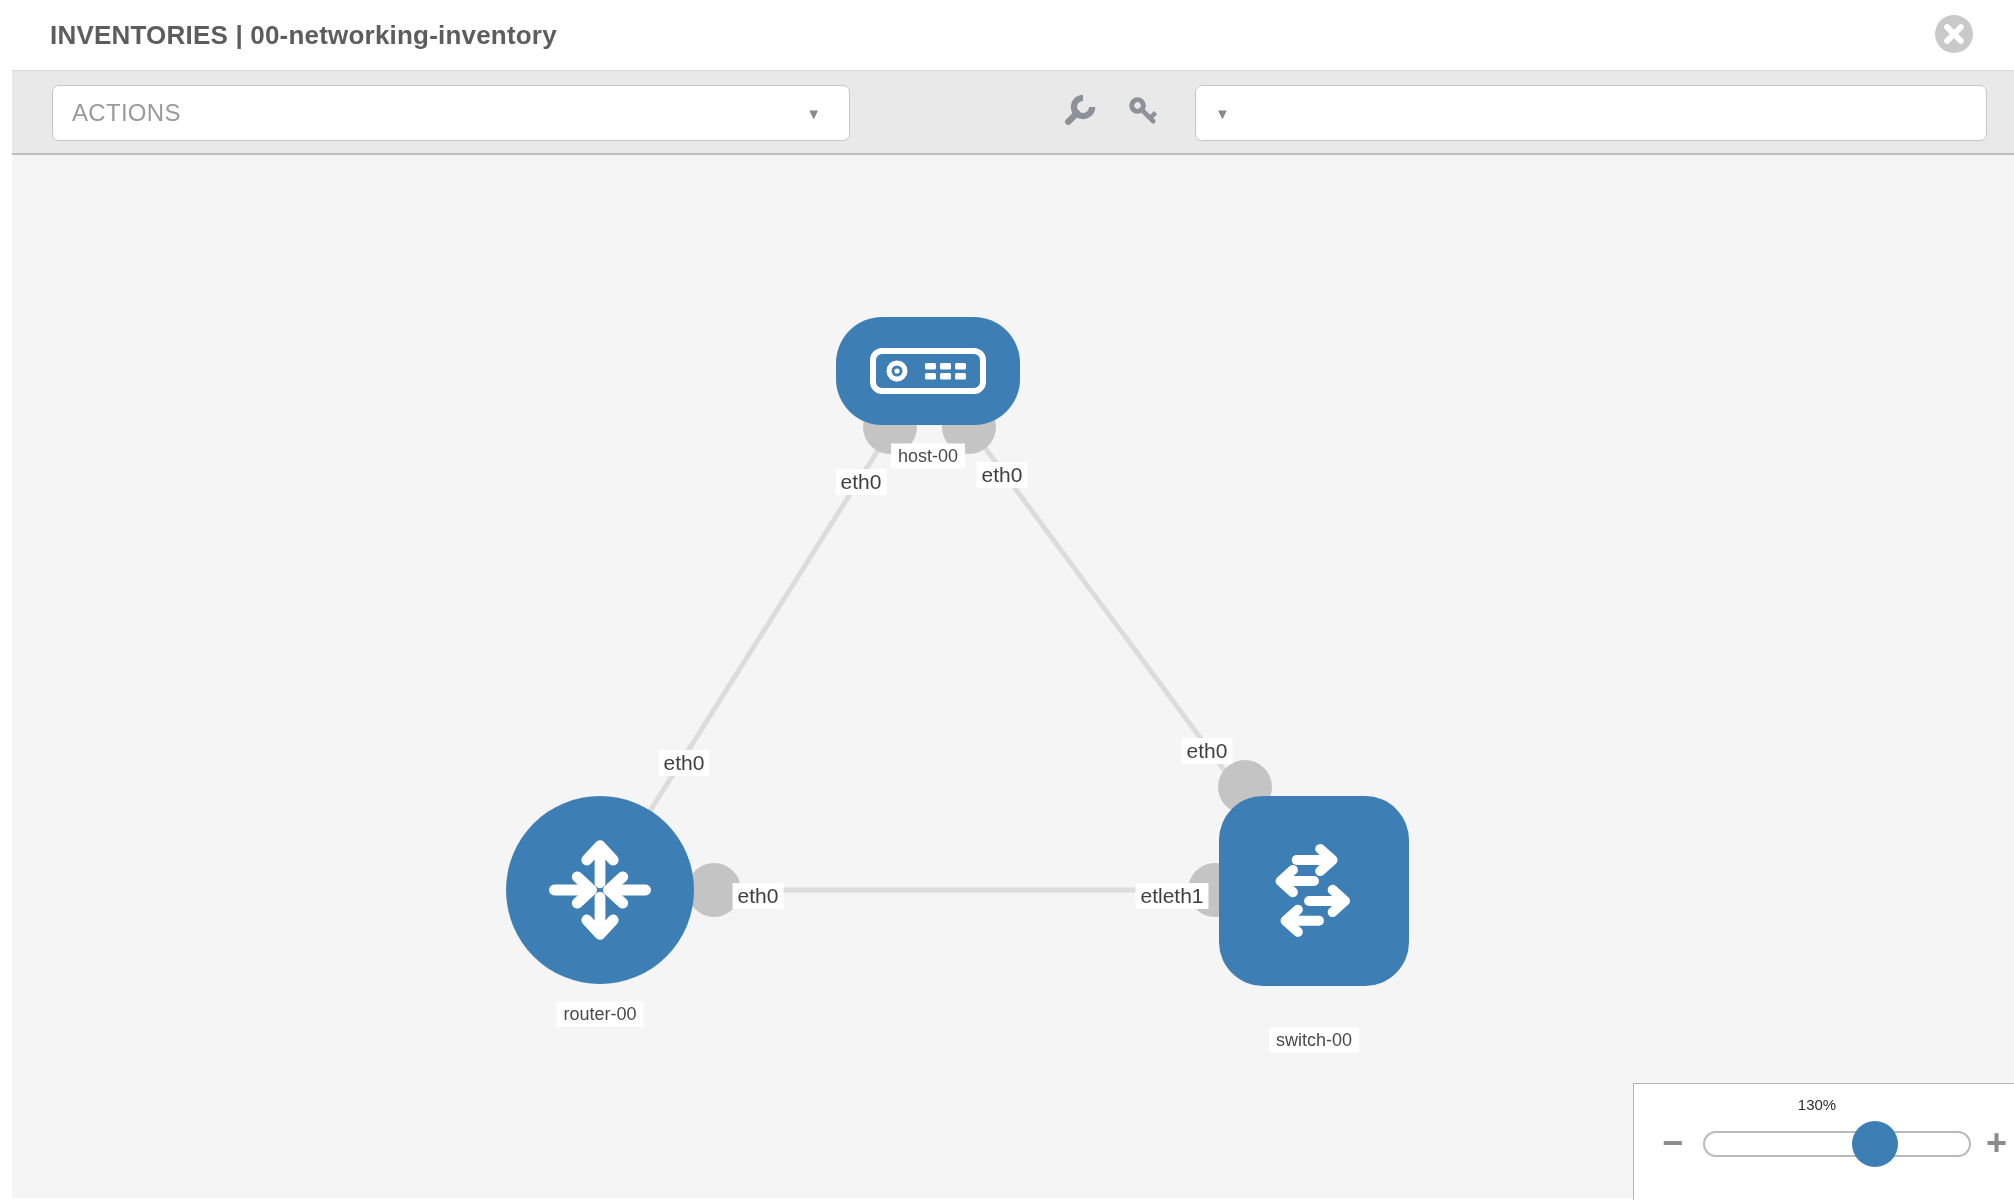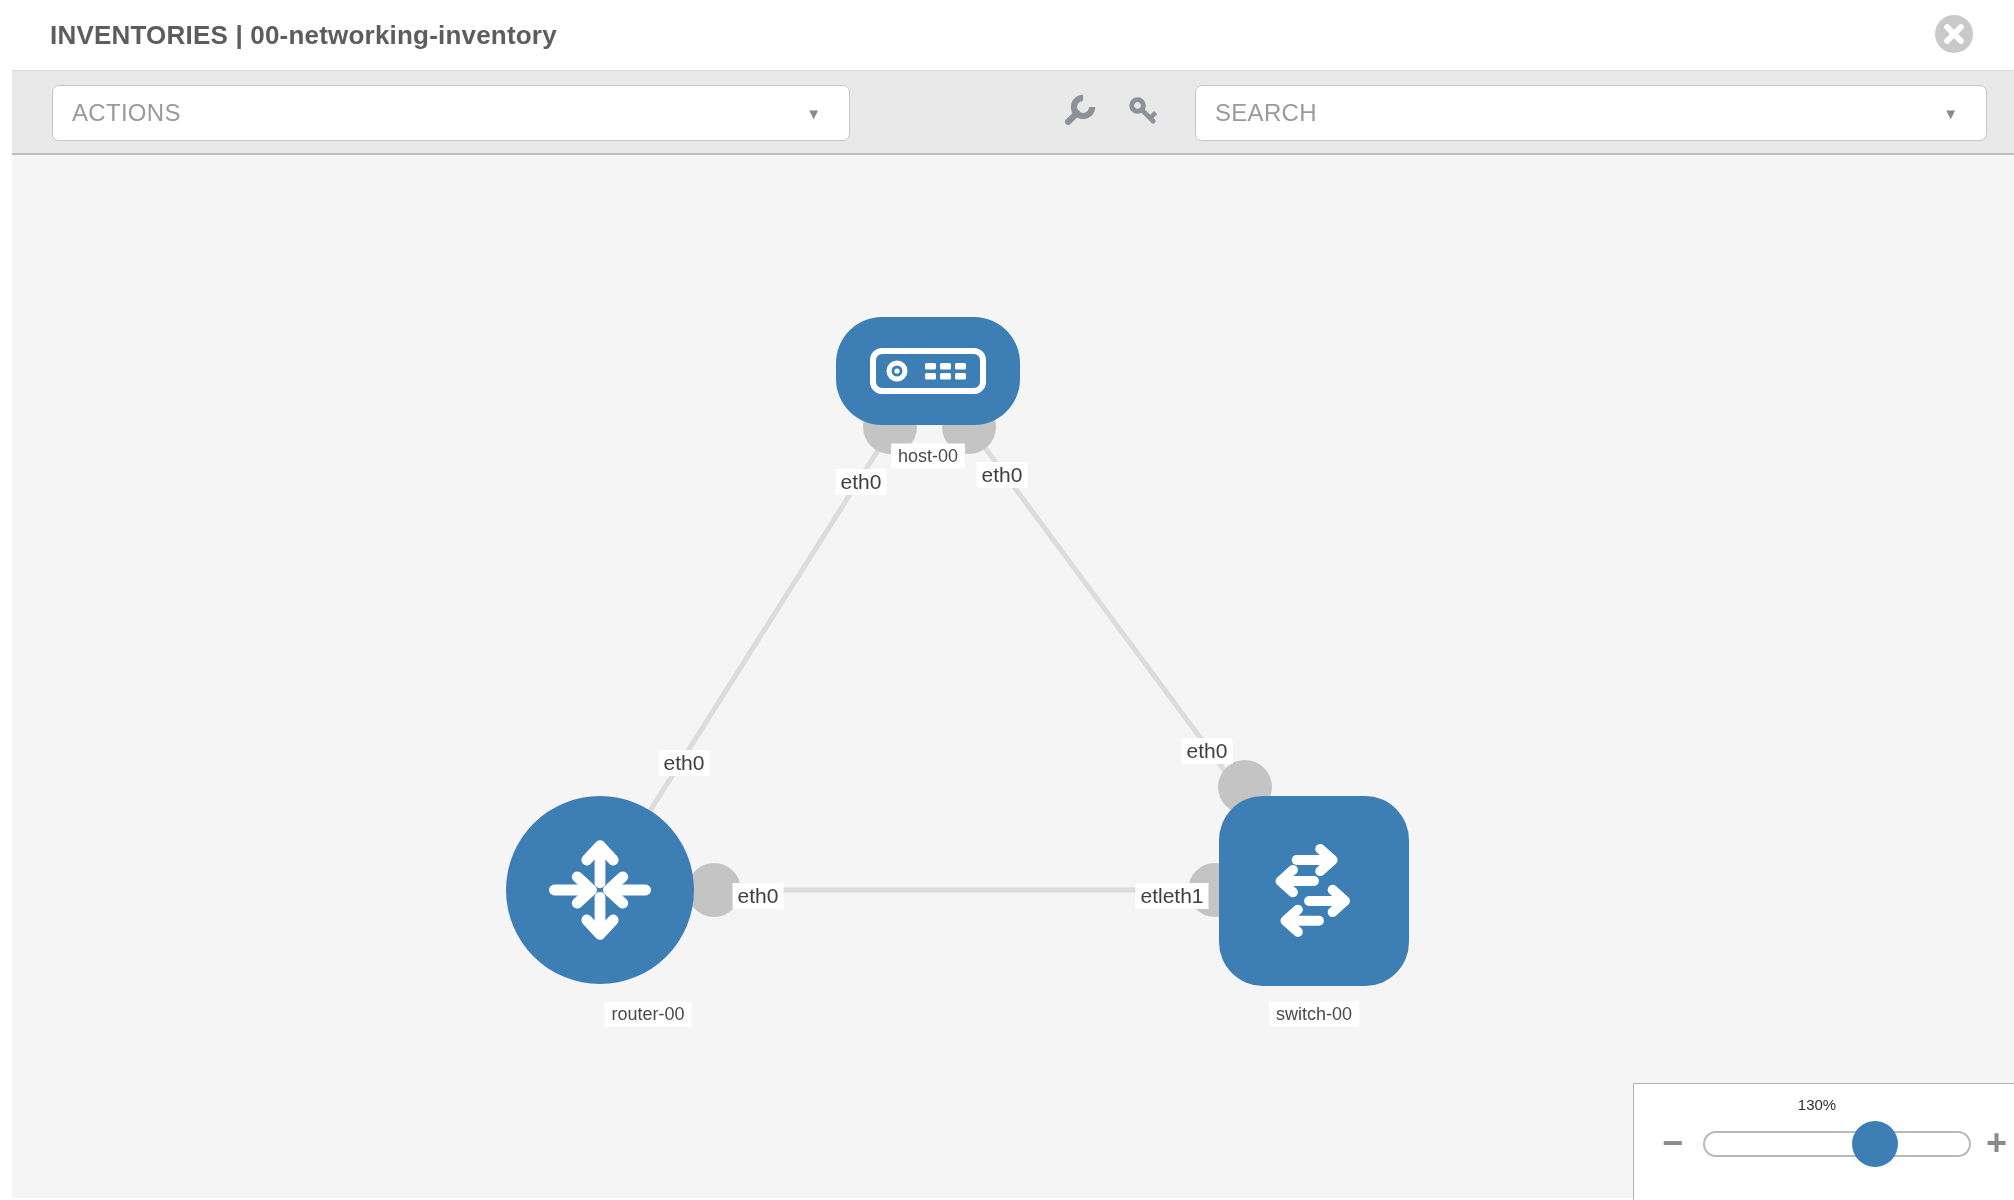--- a/index.html
+++ b/index.html
@@ -92,21 +92,20 @@
       <svg viewBox="0 0 36 36" width="40" height="40">
         <g transform="rotate(-45 18 18)">
           <circle cx="18" cy="8.5" r="5.2" fill="none" stroke="#8d929a" stroke-width="4.6"></circle>
           <rect x="15.9" y="13" width="4.2" height="17.5" rx="2" fill="#8d929a"></rect>
           <rect x="19.5" y="22.5" width="5.5" height="4" fill="#8d929a"></rect>
         </g>
       </svg>
     </div>
 
     <div class="dd dd-search">
-      <span class="dd-label">SEARCH</span>
       <span class="dd-caret">▼</span>
     </div>
   </div>
 
   <div class="canvas">
 
     <svg class="links-svg" width="2014" height="1043">
       <line class="link-line" x1="916" y1="216" x2="588" y2="735"></line>
       <line class="link-line" x1="916" y1="216" x2="1302" y2="736"></line>
       <line class="link-line" x1="588" y1="735" x2="1302" y2="735"></line>
@@ -153,22 +152,22 @@
         <path d="M50 42 H26"></path>
           <path d="M33 33 L23 42 L33 51"></path>
         <path d="M46 58 H72"></path>
           <path d="M65 49 L75 58 L65 67"></path>
         <path d="M54 74 H30"></path>
           <path d="M37 65 L27 74 L37 83"></path>
       </svg>
     </div>
 
     <div class="node-label" style="left:916px; top:301px;">host-00</div>
-    <div class="node-label" style="left:588px; top:859px;margin-left:48px;">router-00</div>
-    <div class="node-label" style="left:1302px; top:859px;text-align:center;">switch-00</div>
+    <div class="node-label" style="left:588px; top:859px;">router-00</div>
+    <div class="node-label" style="left:1302px; top:885px;text-align:center;">switch-00</div>
 
     <div class="iface-label" style="left:849px;  top:315px;">eth0</div>
     <div class="iface-label" style="left:990px;  top:308px;">eth0</div>
     <div class="iface-label" style="left:672px;  top:596px;">eth0</div>
     <div class="iface-label" style="left:1195px; top:584px;">eth0</div>
     <div class="iface-label" style="left:746px;  top:729px;">eth0</div>
     <div class="iface-label" style="left:1160px; top:729px;">etleth1</div>
 
     <div class="zoom-panel">
       <div class="zoom-level">130%</div>

